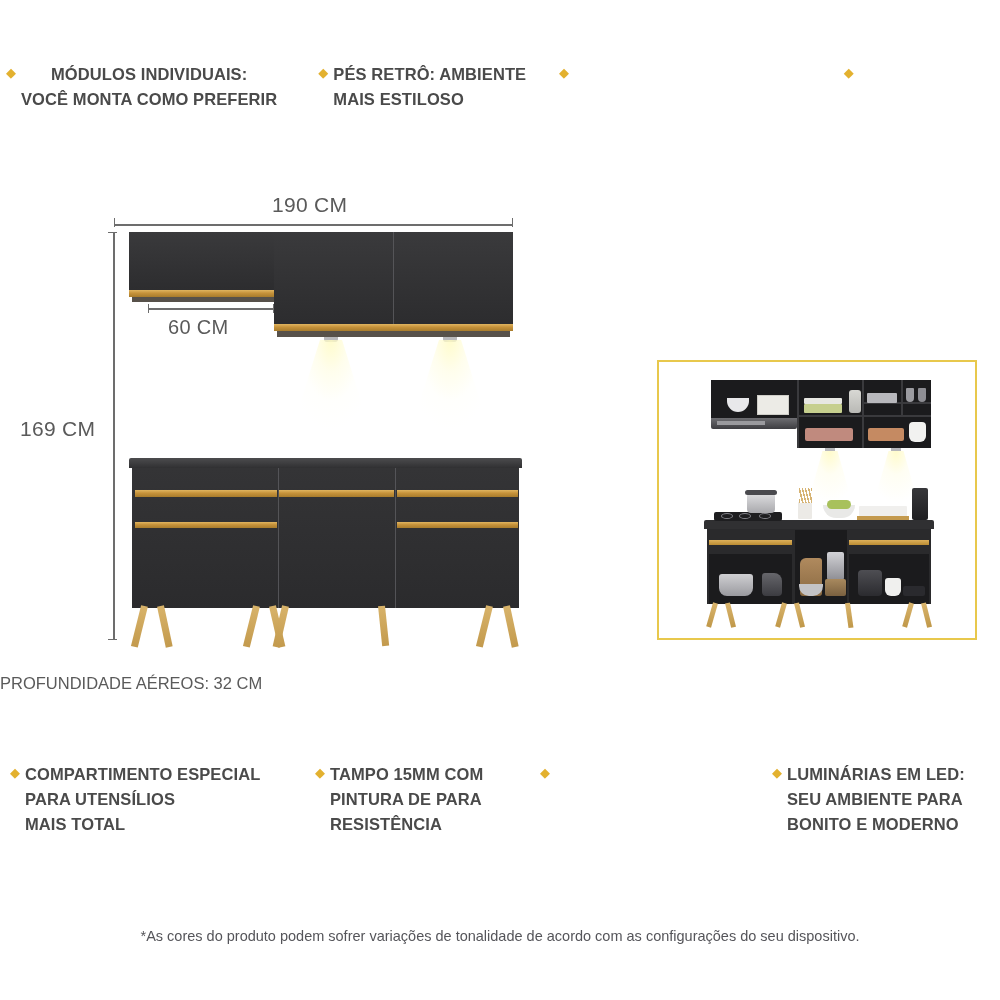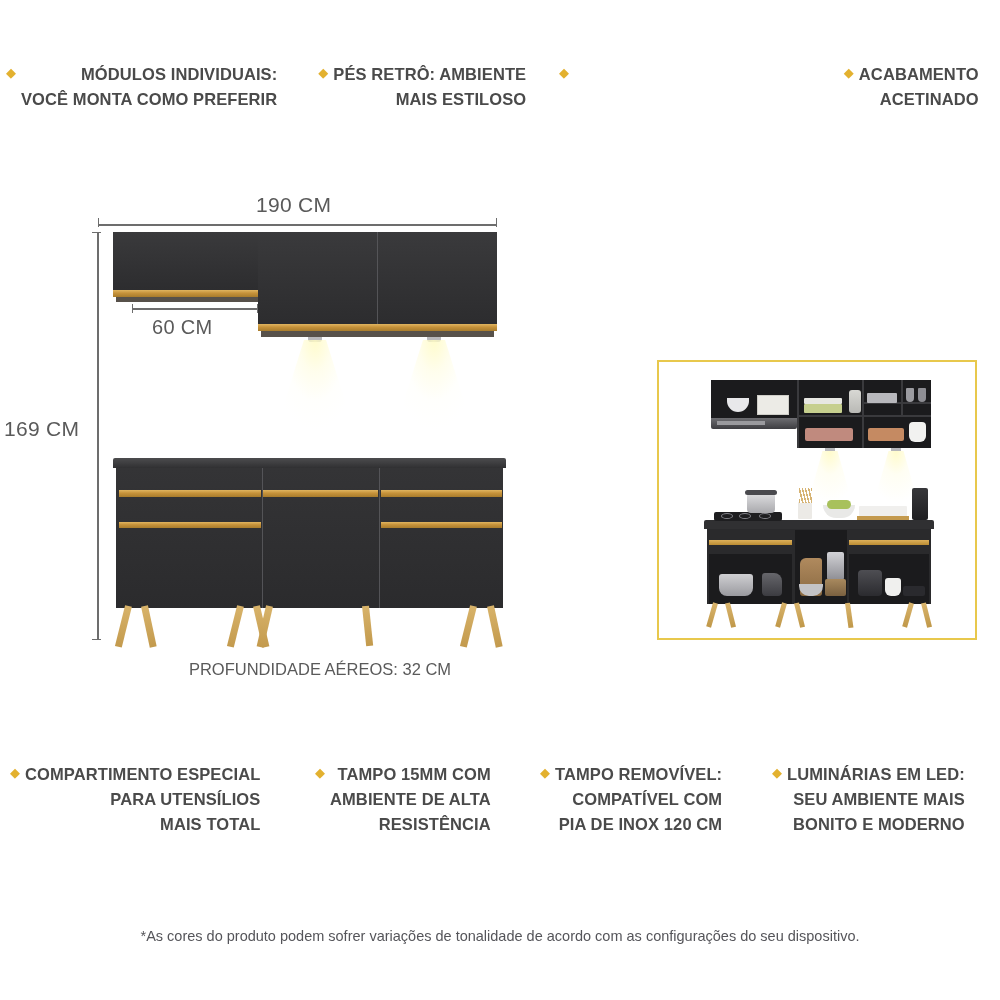--- a/index.html
+++ b/index.html
@@ -40,41 +40,41 @@
     line-height: 21px;
     margin-right: 5px;
     flex: 0 0 auto;
   }
   .feature .ftext {
     font-size: 16.5px;
     font-weight: bold;
     line-height: 25px;
     color: #4a4a4a;
     letter-spacing: 0.1px;
-    text-align: right;
+    text-align: left;
     white-space: pre-line;
   }
-  .feature.first .ftext { }
+  .feature.first .ftext { text-align: center; }
 
   
   #features-top .f0 { width: 318px; }
   #features-top .f1 { width: 245px; }
   #features-top .f2 { width: 290px; }
   #features-top .f3 { width: 165px; }
 
   
   #features-bottom .f0 { width: 305px; }
   #features-bottom .f1 { width: 225px; }
   #features-bottom .f2 { width: 232px; }
   #features-bottom .f3 { width: 230px; }
 
   
   #drawing {
     position: absolute;
-    left: 0;
+    left: 16px;
     top: 180px;
     width: 620px;
     height: 530px;
   }
 
   .dim-label {
     position: absolute;
     font-size: 21px;
     color: #5a5a5a;
     letter-spacing: 0.3px;
@@ -197,23 +197,22 @@
   .ph-glow {
     position: absolute;
     background: radial-gradient(ellipse 30px 52px at 50% 0%, rgba(255,250,190,0.8) 0%, rgba(255,252,220,0.35) 45%, rgba(255,255,255,0) 100%);
     clip-path: polygon(35% 0%, 65% 0%, 100% 100%, 0% 100%);
   }
 
   
   #depth-notes {
     position: absolute;
     left: 0;
-    top: 656px;
+    top: 670px;
     width: 640px;
-    text-align: center;
     font-size: 16.5px;
     line-height: 26px;
     color: #5a5a5a;
   }
 
   
   #footnote {
     position: absolute;
     left: 0;
     top: 928px;
@@ -235,22 +234,20 @@
   <div class="feature f1">
     <span class="bullet">◆</span>
     <span class="ftext">PÉS RETRÔ: AMBIENTE
 MAIS ESTILOSO</span>
   </div>
   <div class="feature f2">
     <span class="bullet">◆</span>
   </div>
   <div class="feature f3">
     <span class="bullet">◆</span>
-    <span class="ftext">ACABAMENTO
-ACETINADO</span>
   </div>
 </div>
 
 <div id="drawing">
 
   <div class="dim-label" style="left:256px; top:13px;">190 CM</div>
   <div class="dim-line-h" style="left:98px; top:44px; width:399px;"></div>
   <div class="dim-tick-v" style="left:98px; top:38px;"></div>
   <div class="dim-tick-v" style="left:496px; top:38px;"></div>
 
@@ -390,30 +387,27 @@
 <div class="feature-row" id="features-bottom">
   <div class="feature f0">
     <span class="bullet">◆</span>
     <span class="ftext">COMPARTIMENTO ESPECIAL
 PARA UTENSÍLIOS
 MAIS TOTAL</span>
   </div>
   <div class="feature f1">
     <span class="bullet">◆</span>
     <span class="ftext">TAMPO 15MM COM
-AMBIENTE DE ALTA
+PINTURA DE PARA
 RESISTÊNCIA</span>
   </div>
   <div class="feature f2">
     <span class="bullet">◆</span>
-    <span class="ftext">TAMPO REMOVÍVEL:
-COMPATÍVEL COM
-PIA DE INOX 120 CM</span>
   </div>
   <div class="feature f3">
     <span class="bullet">◆</span>
     <span class="ftext">LUMINÁRIAS EM LED:
-SEU AMBIENTE MAIS
+SEU AMBIENTE PARA
 BONITO E MODERNO</span>
   </div>
 </div>
 
 <div id="footnote">*As cores do produto podem sofrer variações de tonalidade de acordo com as configurações do seu dispositivo.</div>
 
 </body></html>

